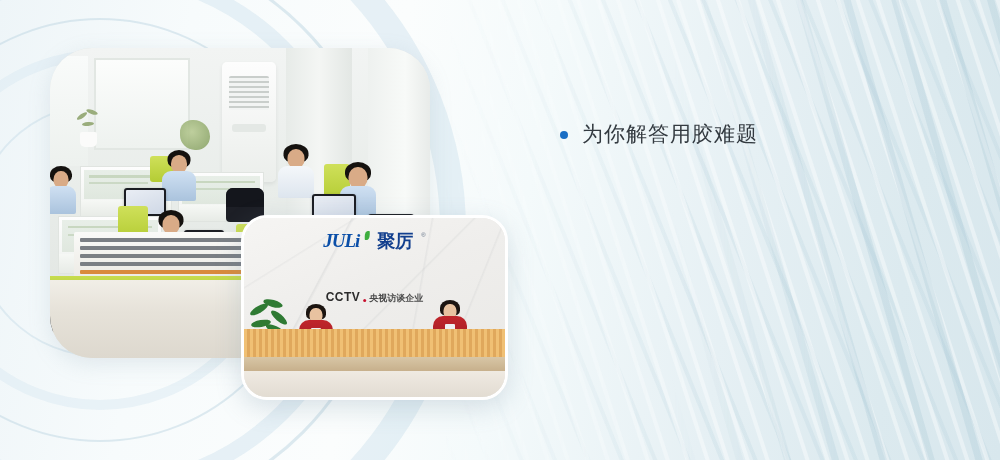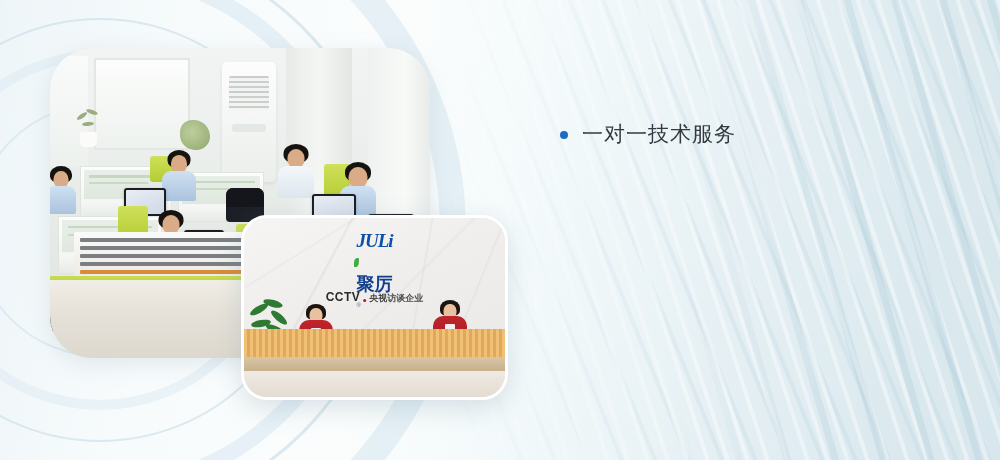--- a/index.html
+++ b/index.html
@@ -117,21 +117,21 @@
 
   
   .rc-wall{position:absolute;inset:0;background:linear-gradient(160deg,#f6f5f3 0%,#efeeec 40%,#e9e8e5 100%);}
   .rc-marble{position:absolute;inset:0;opacity:.5;
     background:
       linear-gradient(118deg,transparent 30%,rgba(150,155,160,.30) 30.4%,transparent 31.2%),
       linear-gradient(135deg,transparent 52%,rgba(150,155,160,.22) 52.4%,transparent 53%),
       linear-gradient(100deg,transparent 64%,rgba(160,165,170,.25) 64.4%,transparent 65.1%),
       linear-gradient(148deg,transparent 20%,rgba(150,155,160,.18) 20.4%,transparent 21%),
       linear-gradient(112deg,transparent 78%,rgba(150,155,160,.2) 78.4%,transparent 79%);}
-  .rc-logo{position:absolute;left:50%;top:13px;transform:translateX(-50%);display:flex;align-items:center;gap:8px;white-space:nowrap;flex-direction:column;}
+  .rc-logo{position:absolute;left:50%;top:13px;transform:translateX(-50%);display:flex;align-items:center;gap:8px;white-space:nowrap;}
   .rc-logo .juli{font:italic 900 19px/1 "Liberation Serif",serif;color:#0b4fa8;letter-spacing:-1px;}
   .rc-logo .cn{font:900 18px/1 "DejaVu Sans",sans-serif;color:#123f8e;letter-spacing:0px;}
   .rc-logo .reg{font-size:6px;color:#5a6a80;align-self:flex-start;margin-top:1px;}
   .rc-logo .sprout{width:5px;height:9px;background:#3fae3f;border-radius:60% 10% 60% 10%;margin-left:-3px;align-self:flex-start;}
   .rc-prod{position:absolute;left:50%;top:45px;transform:translateX(-50%);white-space:nowrap;
     font:bold 15px/1 "DejaVu Sans",sans-serif;color:#14378c;letter-spacing:1px;}
   .rc-cctv{position:absolute;left:50%;top:73px;transform:translateX(-50%);display:flex;align-items:baseline;gap:3px;white-space:nowrap;}
   .rc-cctv .c1{font:900 12px/1 "Liberation Sans",sans-serif;color:#2b2b2b;letter-spacing:.5px;}
   .rc-cctv .dot{width:3px;height:3px;border-radius:50%;background:#c8102e;align-self:flex-end;margin-bottom:1px;}
   .rc-cctv .c2{font:600 9px/1 "DejaVu Sans",sans-serif;color:#4a4a4a;}
@@ -355,18 +355,18 @@
       <div class="band"></div>
         <div class="top"></div>
         <div class="floor"></div>
     </div>
   </div>
 
   <div class="text-col">
     <ul class="bullets">
       <li>
         <span class="dot"></span>
-        <span class="txt">一对一技术服务</span>
+        <span class="txt">为你解答用胶难题</span>
       </li>
     </ul>
   </div>
 
 </div>
 
 </body></html>

